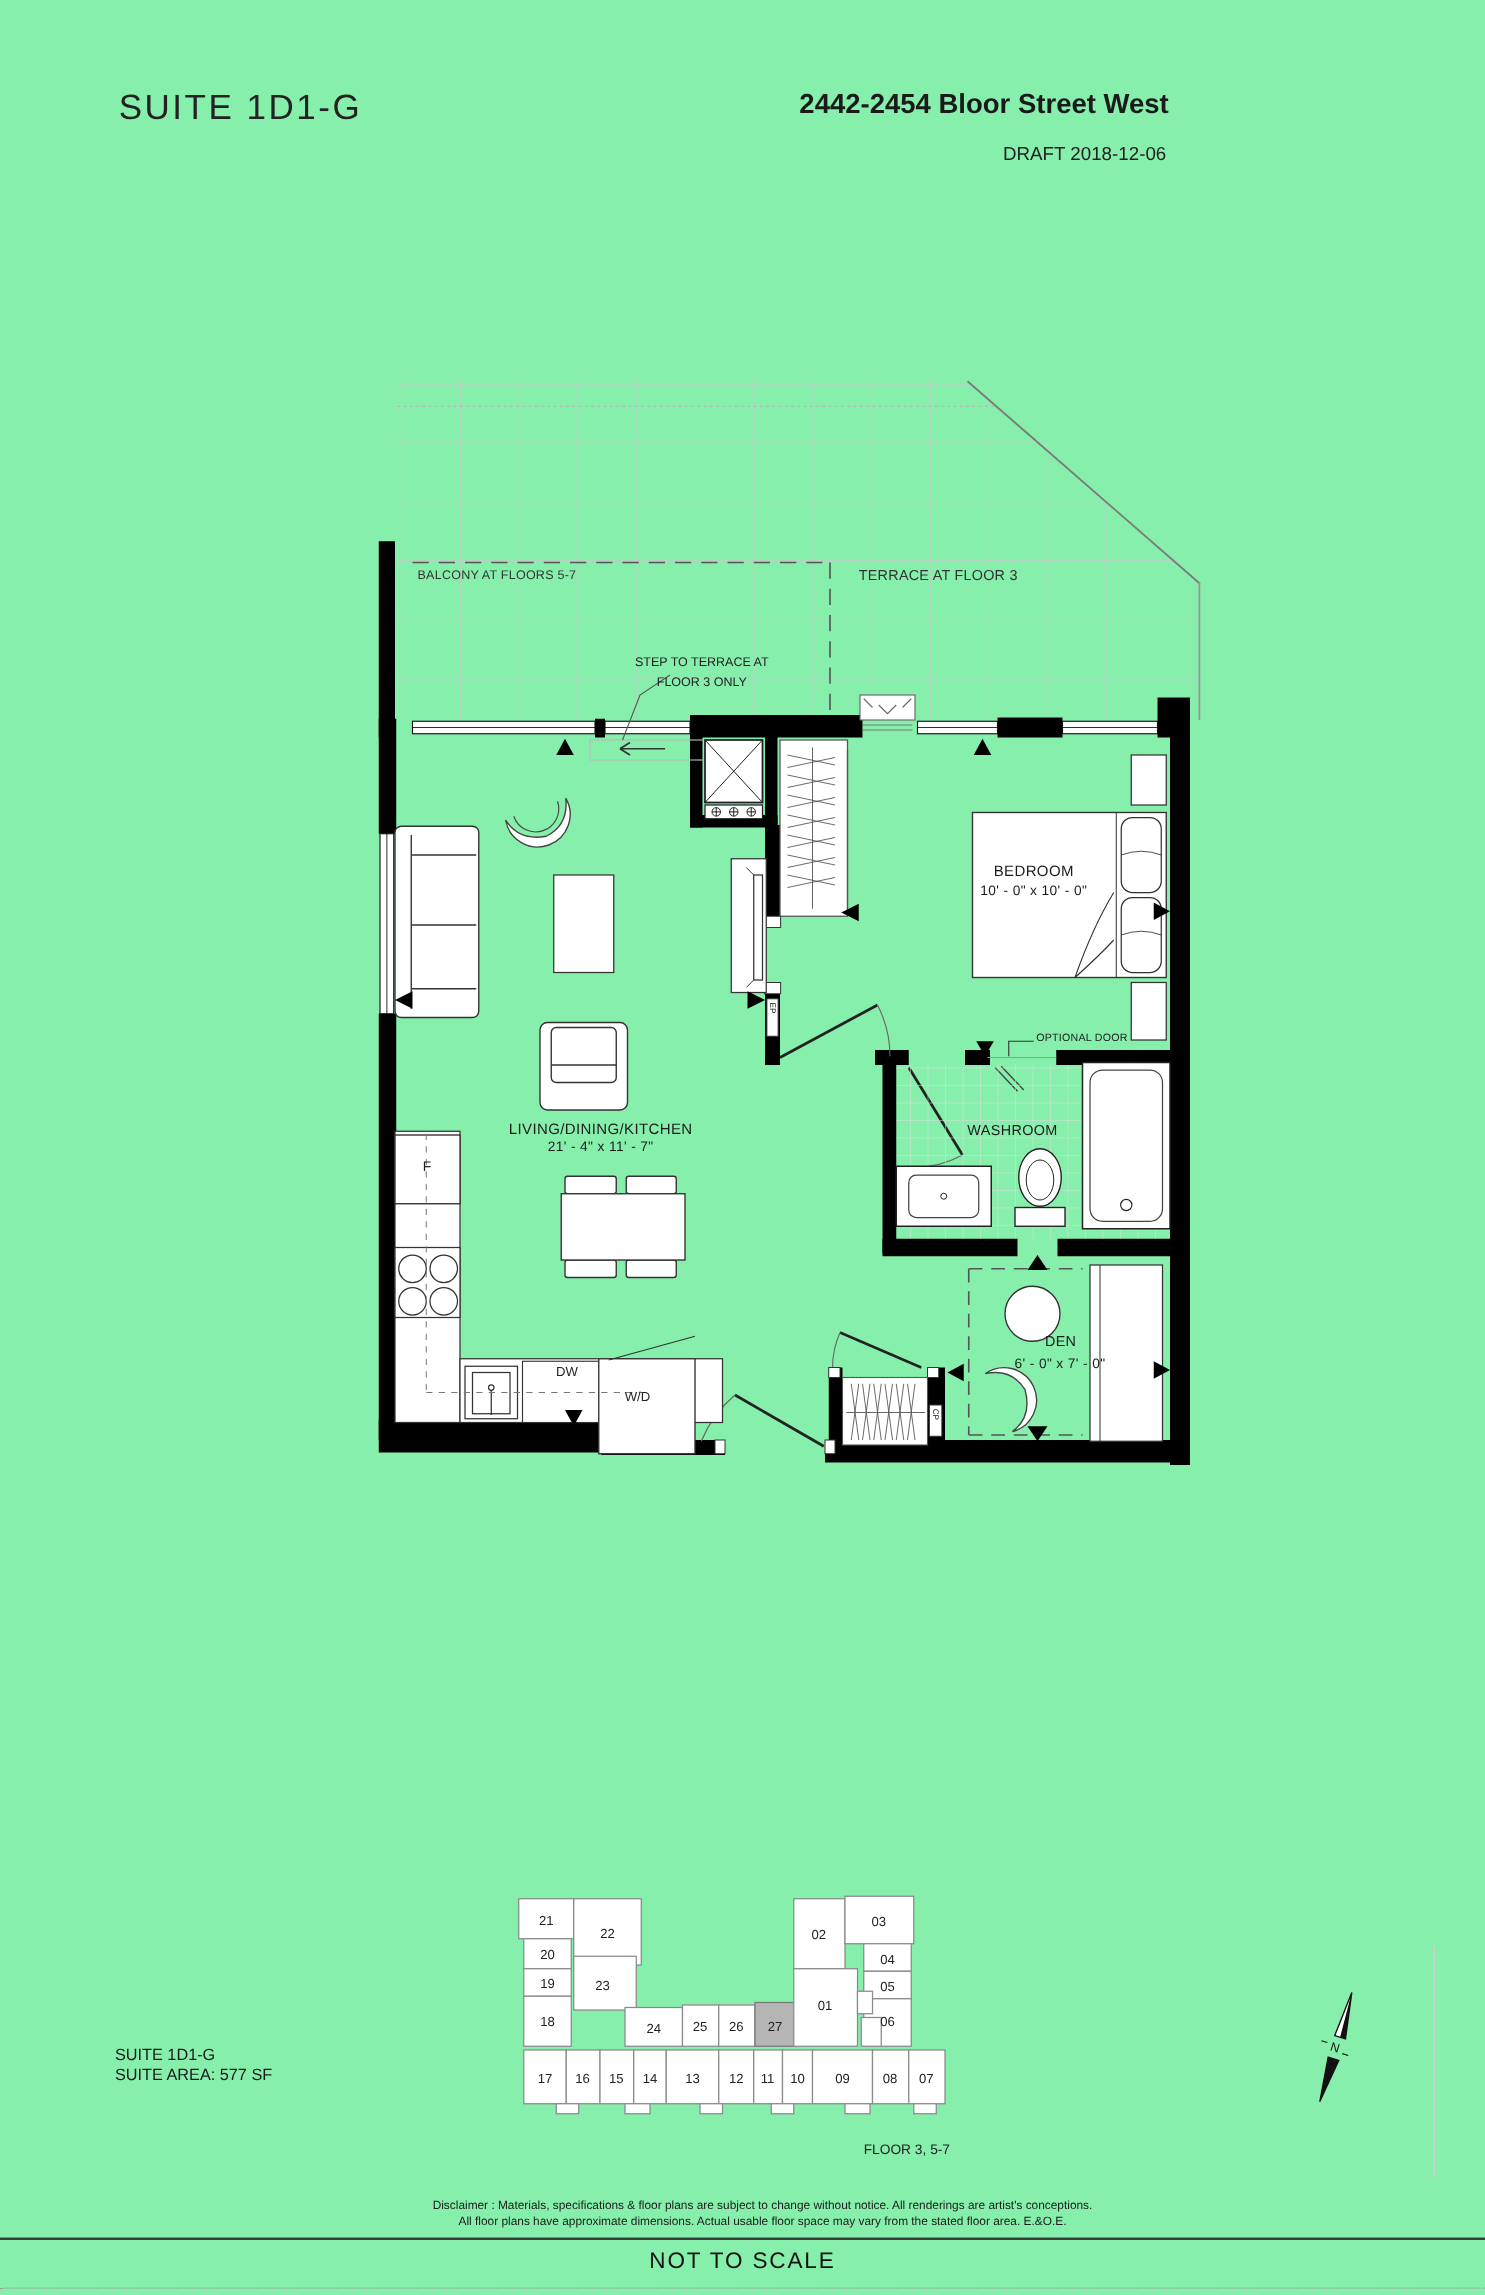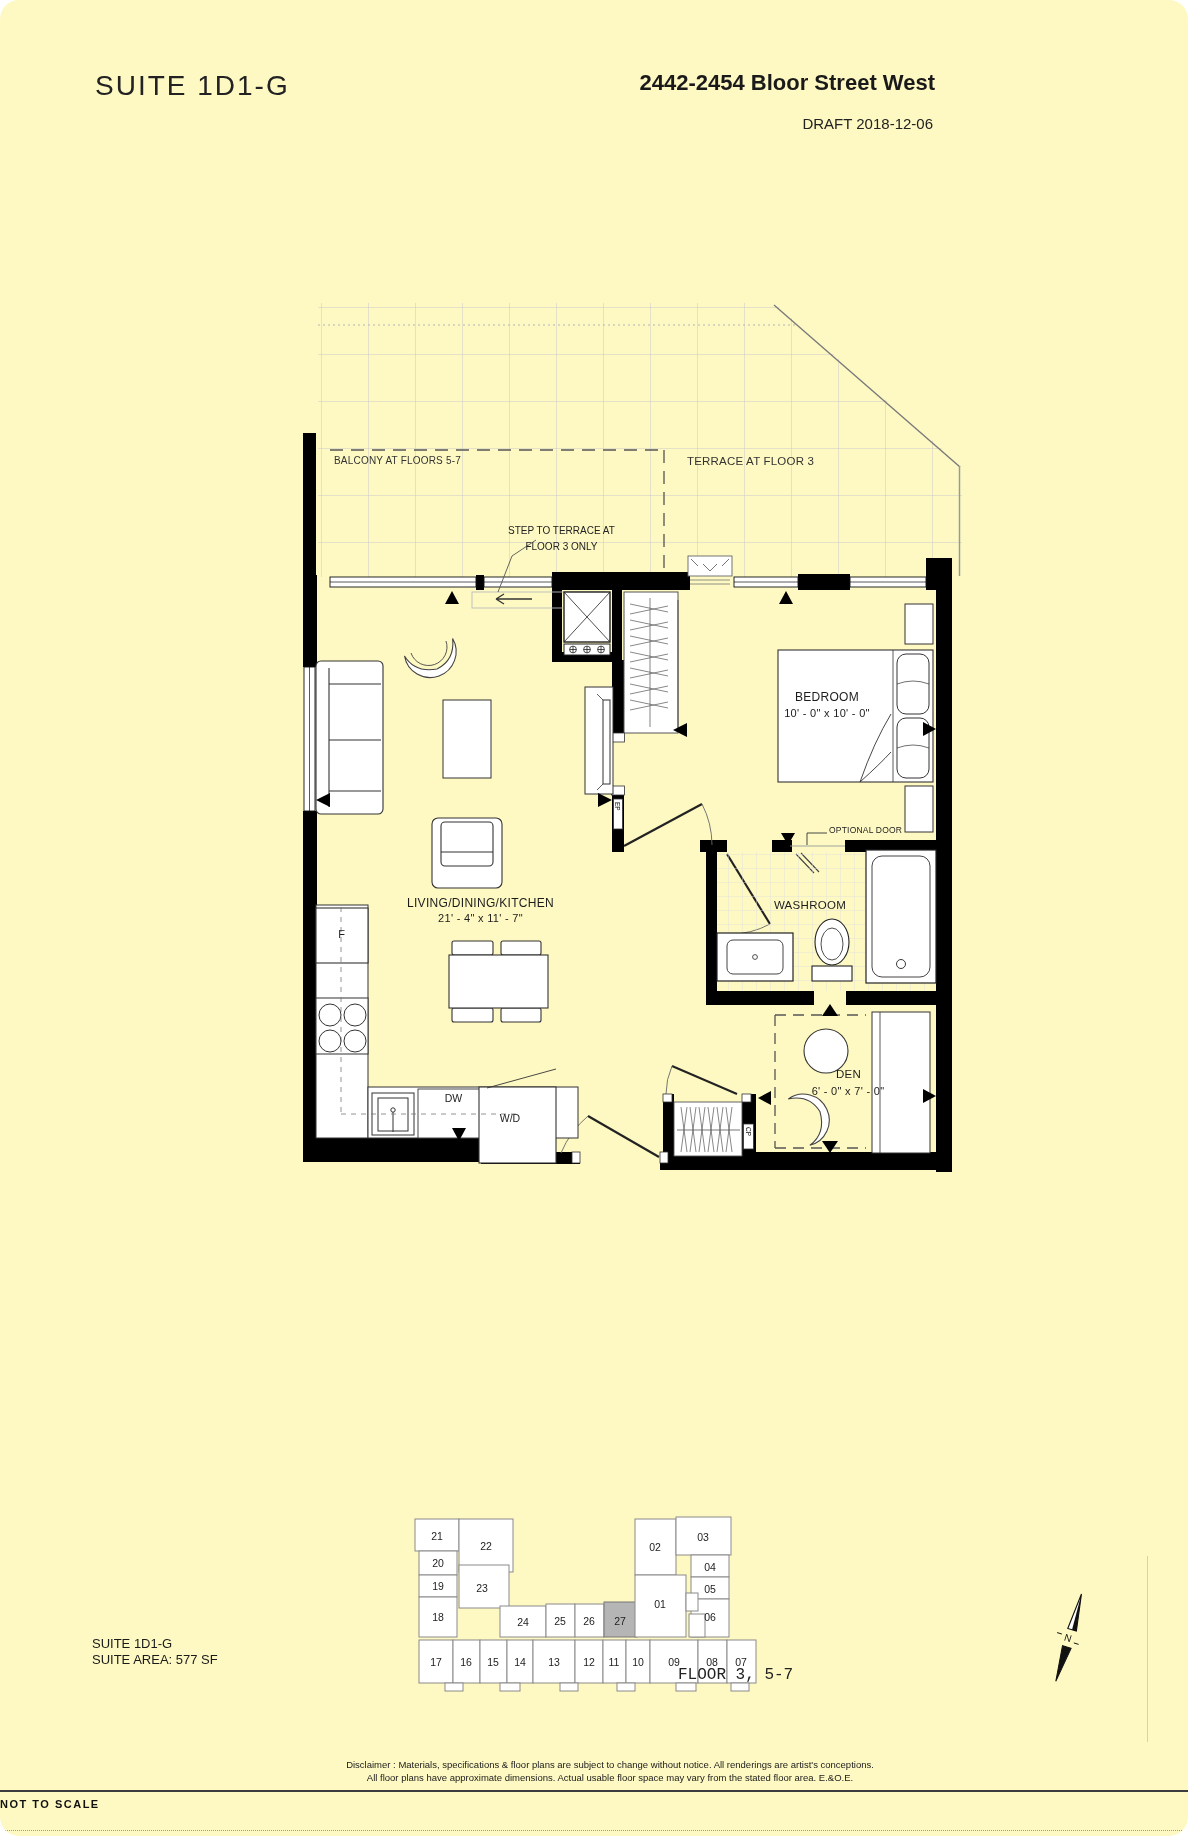--- a/index.html
+++ b/index.html
@@ -1,36 +1,36 @@
 <!DOCTYPE html>
 <html><head>
 <meta charset="utf-8">
 <style>
   html,body{margin:0;padding:0;background:#fff;}
-  .page{position:relative;width:1188px;height:1836px;background:#fef9c3;overflow:hidden;
-        font-family:"Liberation Sans",sans-serif;color:#111;border-radius:19px;}
+  .page{position:relative;width:1188px;height:1836px;background:#86efac;overflow:hidden;
+        font-family:"Liberation Sans",sans-serif;color:#111;}
   .abs{position:absolute;}
   .lbl{position:absolute;font-family:"Liberation Sans",sans-serif;color:#1c1c1c;white-space:nowrap;}
   .ctr{text-align:center;}
   .suite-title{left:95px;top:70px;font-size:28px;letter-spacing:2px;color:#222;}
   .address{top:70px;right:253px;font-size:22px;font-weight:bold;color:#1a1a1a;}
   .draft{top:115px;right:255px;font-size:15px;color:#222;}
   .balcony-lbl{left:334px;top:455px;font-size:10px;letter-spacing:.2px;color:#333;}
   .terrace-lbl{left:687px;top:455px;font-size:11.5px;letter-spacing:.2px;color:#333;}
   .step-lbl{left:508px;top:523px;font-size:10px;line-height:15.5px;color:#222;text-align:center;}
   .room-name{font-size:12px;letter-spacing:.3px;}
   .room-dims{font-size:11px;letter-spacing:.3px;}
   .small-app{font-size:10.5px;color:#222;}
   .opt-door{left:829px;top:825px;font-size:8.5px;letter-spacing:.2px;}
   .vtext{position:absolute;font-size:6.5px;color:#111;writing-mode:vertical-rl;letter-spacing:0;}
   .suite-info{left:92px;top:1636px;font-size:13px;line-height:16px;color:#1a1a1a;}
-  .floor-lbl{left:678px;top:1666px;width:82px;font-size:16px;text-align:right;color:#222;font-family:Liberation Mono, monospace;}
+  .floor-lbl{left:678px;top:1714px;width:82px;font-size:11px;text-align:right;color:#222;}
   .disclaimer{left:0;top:1759px;width:100%;text-align:center;font-size:9.5px;line-height:12.5px;color:#1a1a1a;padding-left:16px;}
   .rule{left:0;top:1790px;width:100%;height:2px;background:#3c3c3c;}
-  .nts{left:0;top:1798px;width:100%;font-size:11px;letter-spacing:1.5px;color:#111;font-weight:bold;}
+  .nts{left:0;top:1798px;width:100%;text-align:center;font-size:18px;letter-spacing:1.5px;color:#111;}
   .dotrule{left:0;top:1830px;width:100%;border-top:1.5px dotted #999;}
   .frame-line{left:1147px;top:1556px;width:1px;height:186px;background:#cfcfcf;}
   svg text{font-family:"Liberation Sans",sans-serif;}
 </style>
 </head>
 <body>
 
 <div class="page">
 
   <div class="lbl suite-title">SUITE  1D1-G</div>

